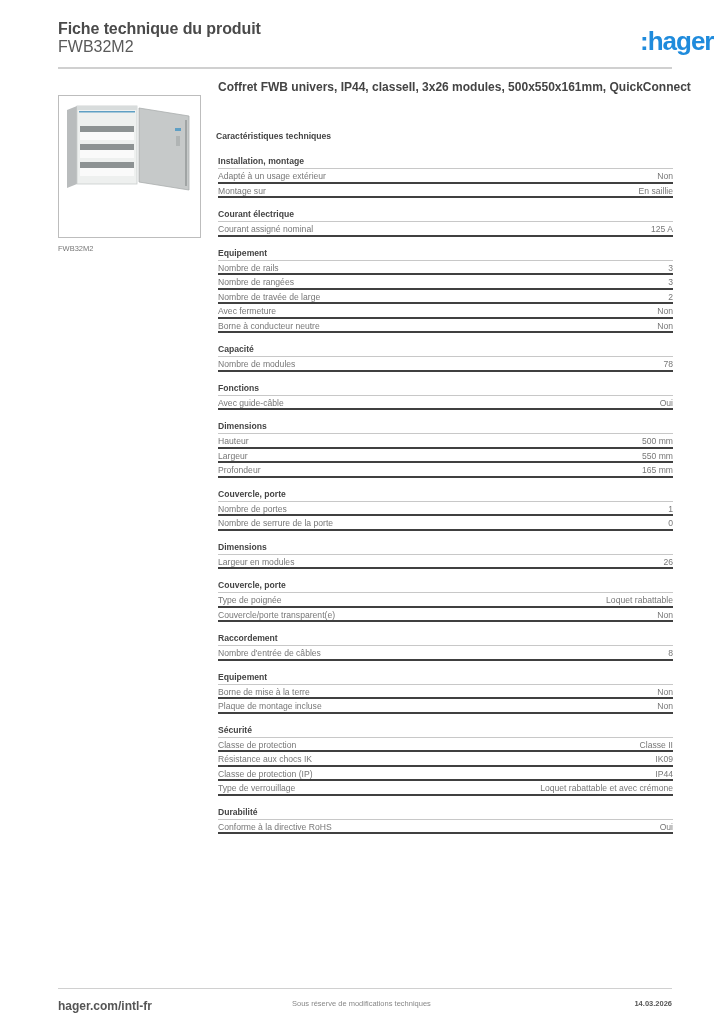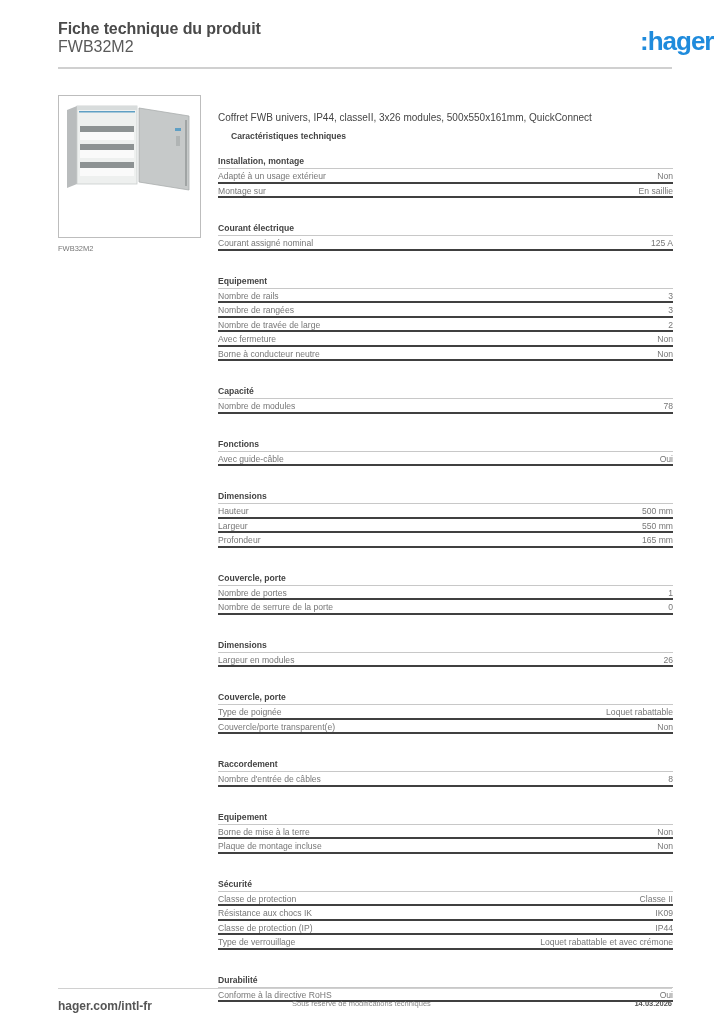--- a/index.html
+++ b/index.html
@@ -4,24 +4,24 @@
 <style>
   * { box-sizing: border-box; margin: 0; padding: 0; }
   html, body { width: 724px; height: 1024px; background: #ffffff; overflow: hidden; }
   body { position: relative; font-family: "Liberation Sans", sans-serif; color: #555; }
   .title { position: absolute; left: 58px; top: 20px; font-size: 16px; font-weight: bold; color: #4a4a4a; letter-spacing: -0.1px; }
   .subtitle { position: absolute; left: 58px; top: 38px; font-size: 16px; color: #5a5a5a; }
   .logo { position: absolute; left: 592px; top: 26px; font-size: 26px; font-weight: bold; color: #1f8bdc; letter-spacing: -1px; margin-left: 48px; }
   .header-rule { position: absolute; left: 58px; top: 67px; width: 614px; height: 2px; background: #d0d0d0; }
   .img-box { position: absolute; left: 58px; top: 95px; width: 143px; height: 143px; border: 1px solid #bdbdbd; background: #fff; }
   .img-caption { position: absolute; left: 58px; top: 244px; font-size: 7.5px; color: #777; }
-  .desc { position: absolute; left: 218px; top: 112px; font-size: 10px; font-weight: normal; color: #444; }
-  .spec-title { position: absolute; left: 231px; top: 131px; font-size: 8.6px; font-weight: bold; color: #444; }
+  .desc { position: absolute; left: 218px; top: 80px; font-size: 12px; font-weight: bold; color: #444; }
+  .spec-title { position: absolute; left: 216px; top: 131px; font-size: 8.6px; font-weight: bold; color: #444; }
   .specs { position: absolute; left: 218px; top: 155px; width: 455px; }
-  .section { margin-bottom: 24px; }
+  .section { margin-bottom: 10px; }
   .sec-head { height: 14px; font-size: 8.6px; font-weight: bold; color: #444; line-height: 12px; border-bottom: 1.5px solid #c8c8c8; }
   .row { display: flex; justify-content: space-between; height: 14.5px; line-height: 14px; font-size: 8.6px; color: #777; border-bottom: 2px solid #404040; }
   .row .val { text-align: right; }
   .footer-rule { position: absolute; left: 58px; top: 988px; width: 614px; height: 1px; background: #d0d0d0; }
   .footer-left { position: absolute; left: 58px; top: 999px; font-size: 12px; font-weight: bold; color: #555; }
   .footer-center { position: absolute; left: 292px; top: 999px; font-size: 7.5px; color: #888; }
   .footer-right { position: absolute; right: 52px; top: 999px; font-size: 7.5px; font-weight: bold; color: #555; }
 </style>
 </head>
 <body>

